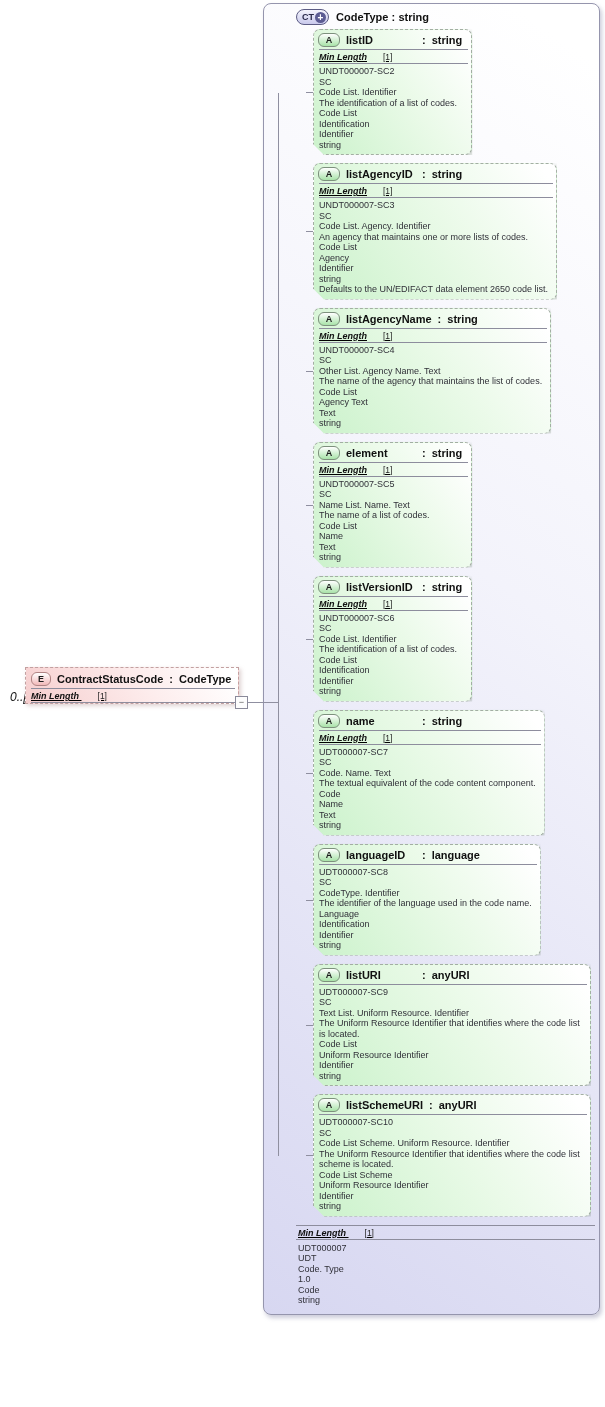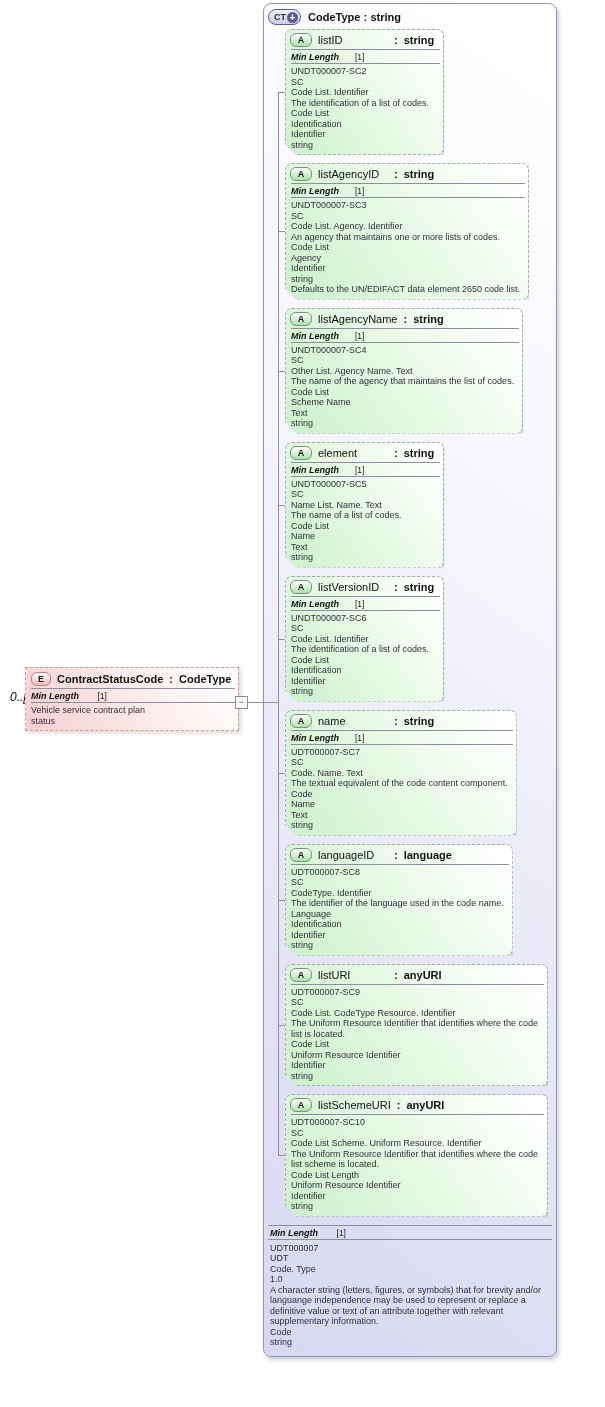--- a/index.html
+++ b/index.html
@@ -3,24 +3,25 @@
 <meta charset="utf-8">
 <style>
   html,body{margin:0;padding:0;}
   body{
     width:605px;height:1407px;position:relative;background:#ffffff;
     font-family:"Liberation Sans",sans-serif;overflow:hidden;
     -webkit-font-smoothing:antialiased;
   }
   
   #ct-container{
-    position:absolute;left:263px;top:3px;width:294px;box-sizing:border-box;
+    position:absolute;left:263px;top:3px;width:337px;box-sizing:border-box;
     border:1px solid #9595ad;border-radius:8px;
     background:linear-gradient(215deg,#ffffff 4%,#f3f3fb 42%,#d7d7f1 100%);
     box-shadow:2px 3px 4px rgba(110,110,150,.35);
+    padding-left:28px;
   }
   .ct-header{display:flex;align-items:center;gap:7px;padding:5px 6px 3px 4px;}
   .ct-pill{
     display:inline-flex;align-items:center;height:14px;padding:0 2px 0 5px;
     border:1px solid #5c5c84;border-radius:8px;
     background:linear-gradient(#f4f4fc,#c9c9ec);
     font-size:9px;font-weight:bold;color:#2a2a4a;
   }
   .ct-plus{
     width:11px;height:11px;border-radius:50%;background:#5b5b92;color:#fff;
@@ -40,24 +41,24 @@
     clip-path:polygon(0 0,100% 0,100% 100%,11px 100%,0 calc(100% - 11px));
     filter:drop-shadow(2px 2px 2px rgba(110,130,110,.35));
   }
   .box-header{display:flex;align-items:center;gap:6px;padding:3px 9px 2px 4px;white-space:nowrap;}
   .kind-icon{
     flex:none;width:20px;height:12px;display:inline-flex;align-items:center;justify-content:center;
     border:1px solid #7d907d;border-radius:6px;
     background:linear-gradient(#ffffff,#a9e3a9);
     font-size:9px;font-weight:bold;color:#1c1c1c;
   }
-  .attr-name{font-size:11px;font-weight:normal;color:#101010;min-width:70px;display:inline-block;}
+  .attr-name{font-size:11px;font-weight:bold;color:#101010;min-width:70px;display:inline-block;}
   .sep,.attr-type,.elem-name,.ct-name{font-size:11px;font-weight:bold;color:#101010;}
   .hr{height:0;border-top:1px solid #8d8d9d;margin:0 3px 0 5px;}
-  .facet-row{padding:2px 8px 1px 5px;font-size:9px;white-space:nowrap;}
+  .facet-row{padding:2px 8px 1px 5px;font-size:9px;white-space:nowrap;text-decoration:underline;}
   .facet-name{font-style:italic;font-weight:bold;color:#101010;}
   .facet-val{margin-left:16px;font-size:8.5px;color:#222;}
   .desc{padding:2px 8px 4px 5px;font-size:9px;color:#303038;line-height:10.5px;}
   .dline{min-height:10.5px;}
   
   #bottom-block{margin-top:2px;padding-bottom:6px;}
   #bottom-block .hr{margin:0 4px;}
   #bottom-block .facet-row{padding-left:6px;}
   #bottom-block .desc{padding:3px 9px 2px 6px;}
   
@@ -89,24 +90,20 @@
     <span class="elem-name">ContractStatusCode</span>
     <span class="sep">:</span>
     <span class="attr-type">CodeType</span>
   </div>
   <div class="hr"></div>
   <div class="facet-row">
     <span class="facet-name">Min Length</span>
     <span class="facet-val">[1]</span>
   </div>
   <div class="hr"></div>
-  <div class="desc" id="elem-desc">
-      <div class="dline">Vehicle service contract plan</div>
-      <div class="dline">status</div>
-    </div>
 </div>
 
 <div id="toggle">−</div>
 <div id="elem-connector"></div>
 
 <div id="ct-container">
   <div class="ct-header">
     <span class="ct-pill">
       <span>CT</span>
       <span class="ct-plus">+</span>
@@ -181,21 +178,21 @@
           </div>
           <div class="hr"></div>
           <div class="facet-row"><span class="facet-name">Min Length</span><span class="facet-val">[1]</span></div>
           <div class="hr"></div>
           <div class="desc">
             <div class="dline">UNDT000007-SC4</div>
             <div class="dline">SC</div>
             <div class="dline">Other List. Agency Name. Text</div>
             <div class="dline">The name of the agency that maintains the list of codes.</div>
             <div class="dline">Code List</div>
-            <div class="dline">Scheme Name</div>
+            <div class="dline">Agency Text</div>
             <div class="dline">Text</div>
             <div class="dline">string</div>
           </div>
         </div>
       </div>
       <div class="attr-row">
         <span class="stub"></span>
         <div class="node">
           <div class="box-header">
             <span class="kind-icon">A</span>
@@ -294,21 +291,21 @@
           <div class="box-header">
             <span class="kind-icon">A</span>
             <span class="attr-name">listURI</span>
             <span class="sep">:</span>
             <span class="attr-type">anyURI</span>
           </div>
           <div class="hr"></div>
           <div class="desc">
             <div class="dline">UDT000007-SC9</div>
             <div class="dline">SC</div>
-            <div class="dline">Code List. CodeType Resource. Identifier</div>
+            <div class="dline">Text List. Uniform Resource. Identifier</div>
             <div class="dline">The Uniform Resource Identifier that identifies where the code list is located.</div>
             <div class="dline">Code List</div>
             <div class="dline">Uniform Resource Identifier</div>
             <div class="dline">Identifier</div>
             <div class="dline">string</div>
           </div>
         </div>
       </div>
       <div class="attr-row">
         <span class="stub"></span>
@@ -318,39 +315,38 @@
             <span class="attr-name">listSchemeURI</span>
             <span class="sep">:</span>
             <span class="attr-type">anyURI</span>
           </div>
           <div class="hr"></div>
           <div class="desc">
             <div class="dline">UDT000007-SC10</div>
             <div class="dline">SC</div>
             <div class="dline">Code List Scheme. Uniform Resource. Identifier</div>
             <div class="dline">The Uniform Resource Identifier that identifies where the code list scheme is located.</div>
-            <div class="dline">Code List Length</div>
+            <div class="dline">Code List Scheme</div>
             <div class="dline">Uniform Resource Identifier</div>
             <div class="dline">Identifier</div>
             <div class="dline">string</div>
           </div>
         </div>
       </div>
     </div>
 
   <div id="bottom-block">
     <div class="hr"></div>
     <div class="facet-row">
       <span class="facet-name">Min Length</span>
       <span class="facet-val">[1]</span>
     </div>
     <div class="hr"></div>
     <div class="desc" id="ct-desc">
         <div class="dline">UDT000007</div>
         <div class="dline">UDT</div>
         <div class="dline">Code. Type</div>
         <div class="dline">1.0</div>
-        <div class="dline">A character string (letters, figures, or symbols) that for brevity and/or languange independence may be used to represent or replace a definitive value or text of an attribute together with relevant supplementary information.</div>
         <div class="dline">Code</div>
         <div class="dline">string</div>
       </div>
   </div>
 </div>
 
 </body></html>

